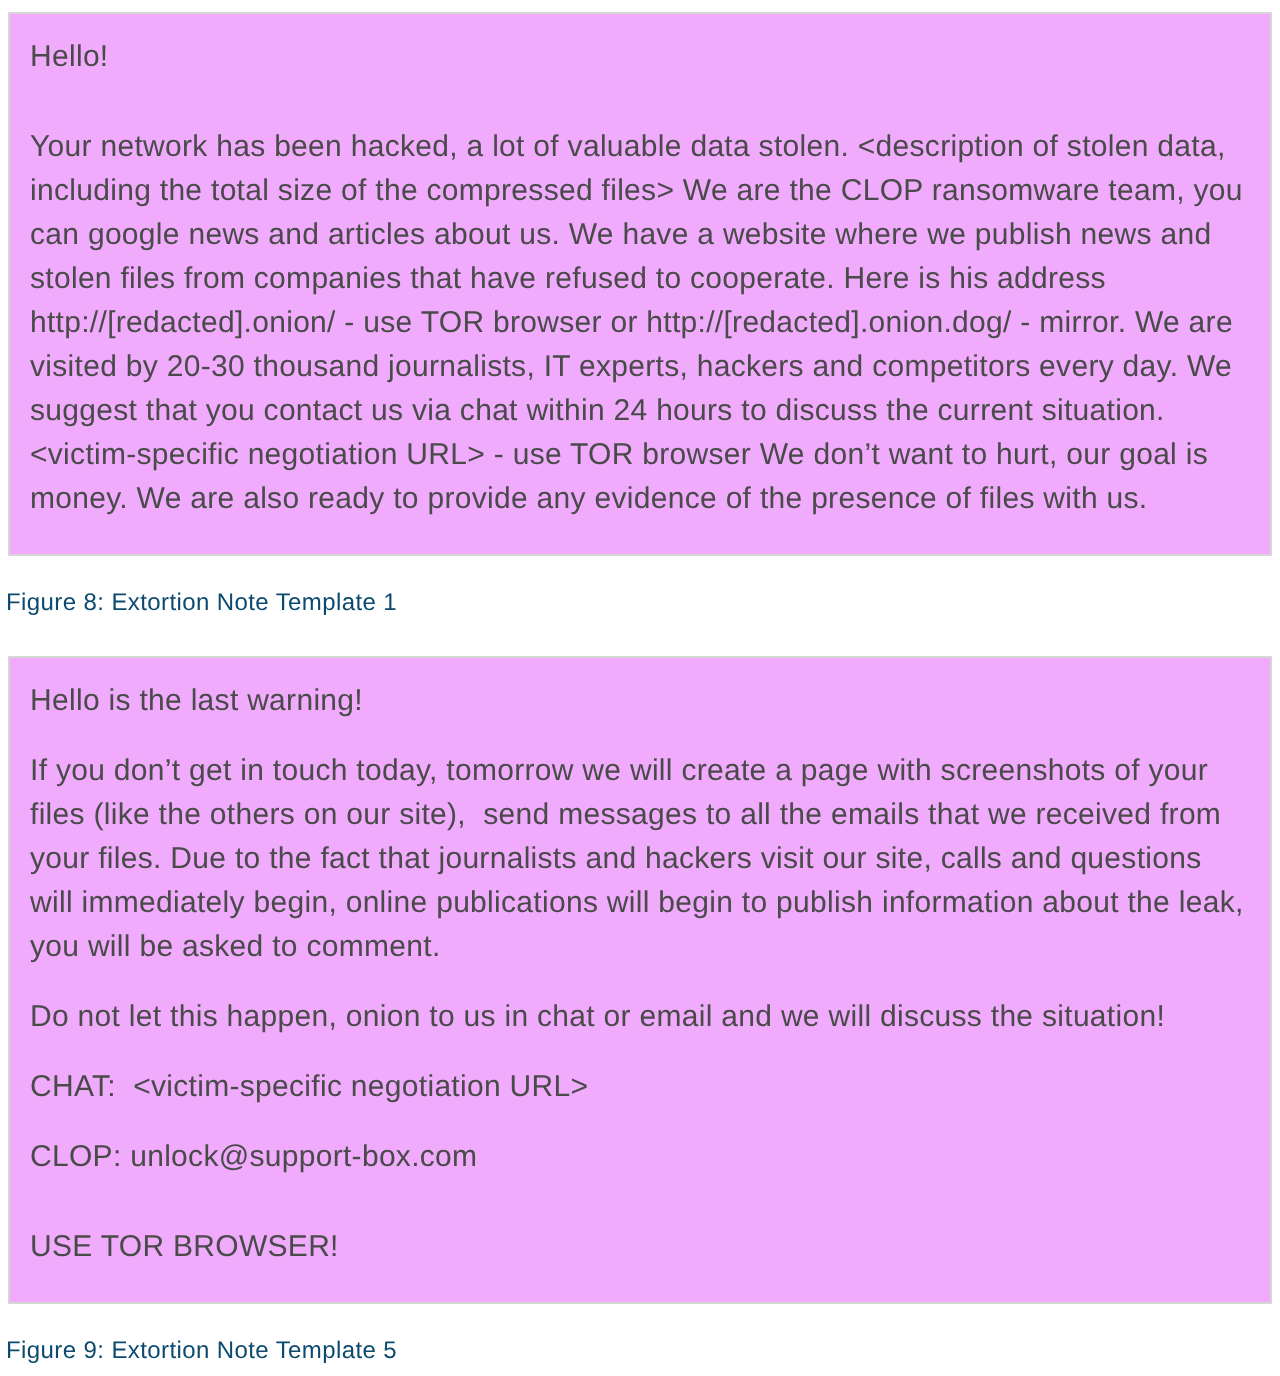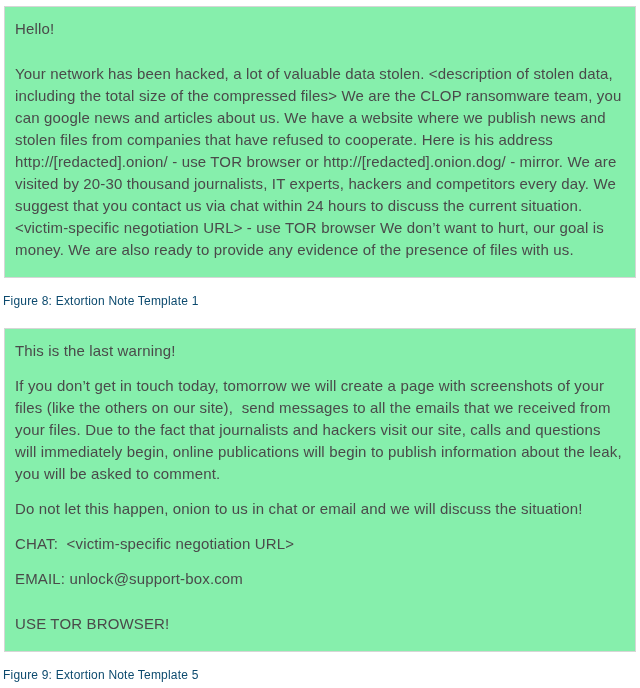--- a/index.html
+++ b/index.html
@@ -11,21 +11,21 @@
   .page {
     width: 640px;
     height: 688px;
     background: #ffffff;
     padding-top: 6px;
     overflow: hidden;
   }
   .note-box {
     margin: 0 4px;
     border: 1px solid #d6d6d6;
-    background: #86efac;
+    background: #f0abfc;
     color: #4a4a4a;
     font-size: 15px;
     line-height: 22px;
     letter-spacing: 0.15px;
     padding: 11px 12px 16px 10px;
   }
   .note-box p {
     white-space: pre-wrap;
   }
   .note-box.box-1 p { margin-bottom: 18px; }
@@ -45,23 +45,23 @@
 <div class="page">
 
   <div class="note-box box-1">
     <p>Hello!</p>
     <p>Your network has been hacked, a lot of valuable data stolen. &lt;description of stolen data, including the total size of the compressed files&gt; We are the CLOP ransomware team, you can google news and articles about us. We have a website where we publish news and stolen files from companies that have refused to cooperate. Here is his address http://[redacted].onion/ - use TOR browser or http://[redacted].onion.dog/ - mirror. We are visited by 20-30 thousand journalists, IT experts, hackers and competitors every day. We suggest that you contact us via chat within 24 hours to discuss the current situation. &lt;victim-specific negotiation URL&gt; - use TOR browser We don’t want to hurt, our goal is money. We are also ready to provide any evidence of the presence of files with us.</p>
   </div>
 
   <div class="figure-caption">Figure 8: Extortion Note Template 1</div>
 
   <div class="note-box box-2">
-    <p>This is the last warning!</p>
+    <p>Hello is the last warning!</p>
     <p>If you don’t get in touch today, tomorrow we will create a page with screenshots of your files (like the others on our site),  send messages to all the emails that we received from your files. Due to the fact that journalists and hackers visit our site, calls and questions will immediately begin, online publications will begin to publish information about the leak, you will be asked to comment.</p>
     <p>Do not let this happen, onion to us in chat or email and we will discuss the situation!</p>
     <p>CHAT:  &lt;victim-specific negotiation URL&gt;</p>
-    <p>EMAIL: unlock@support-box.com</p>
+    <p>CLOP: unlock@support-box.com</p>
     <p>USE TOR BROWSER!</p>
   </div>
 
   <div class="figure-caption">Figure 9: Extortion Note Template 5</div>
 
 </div>
 
 </body></html>

